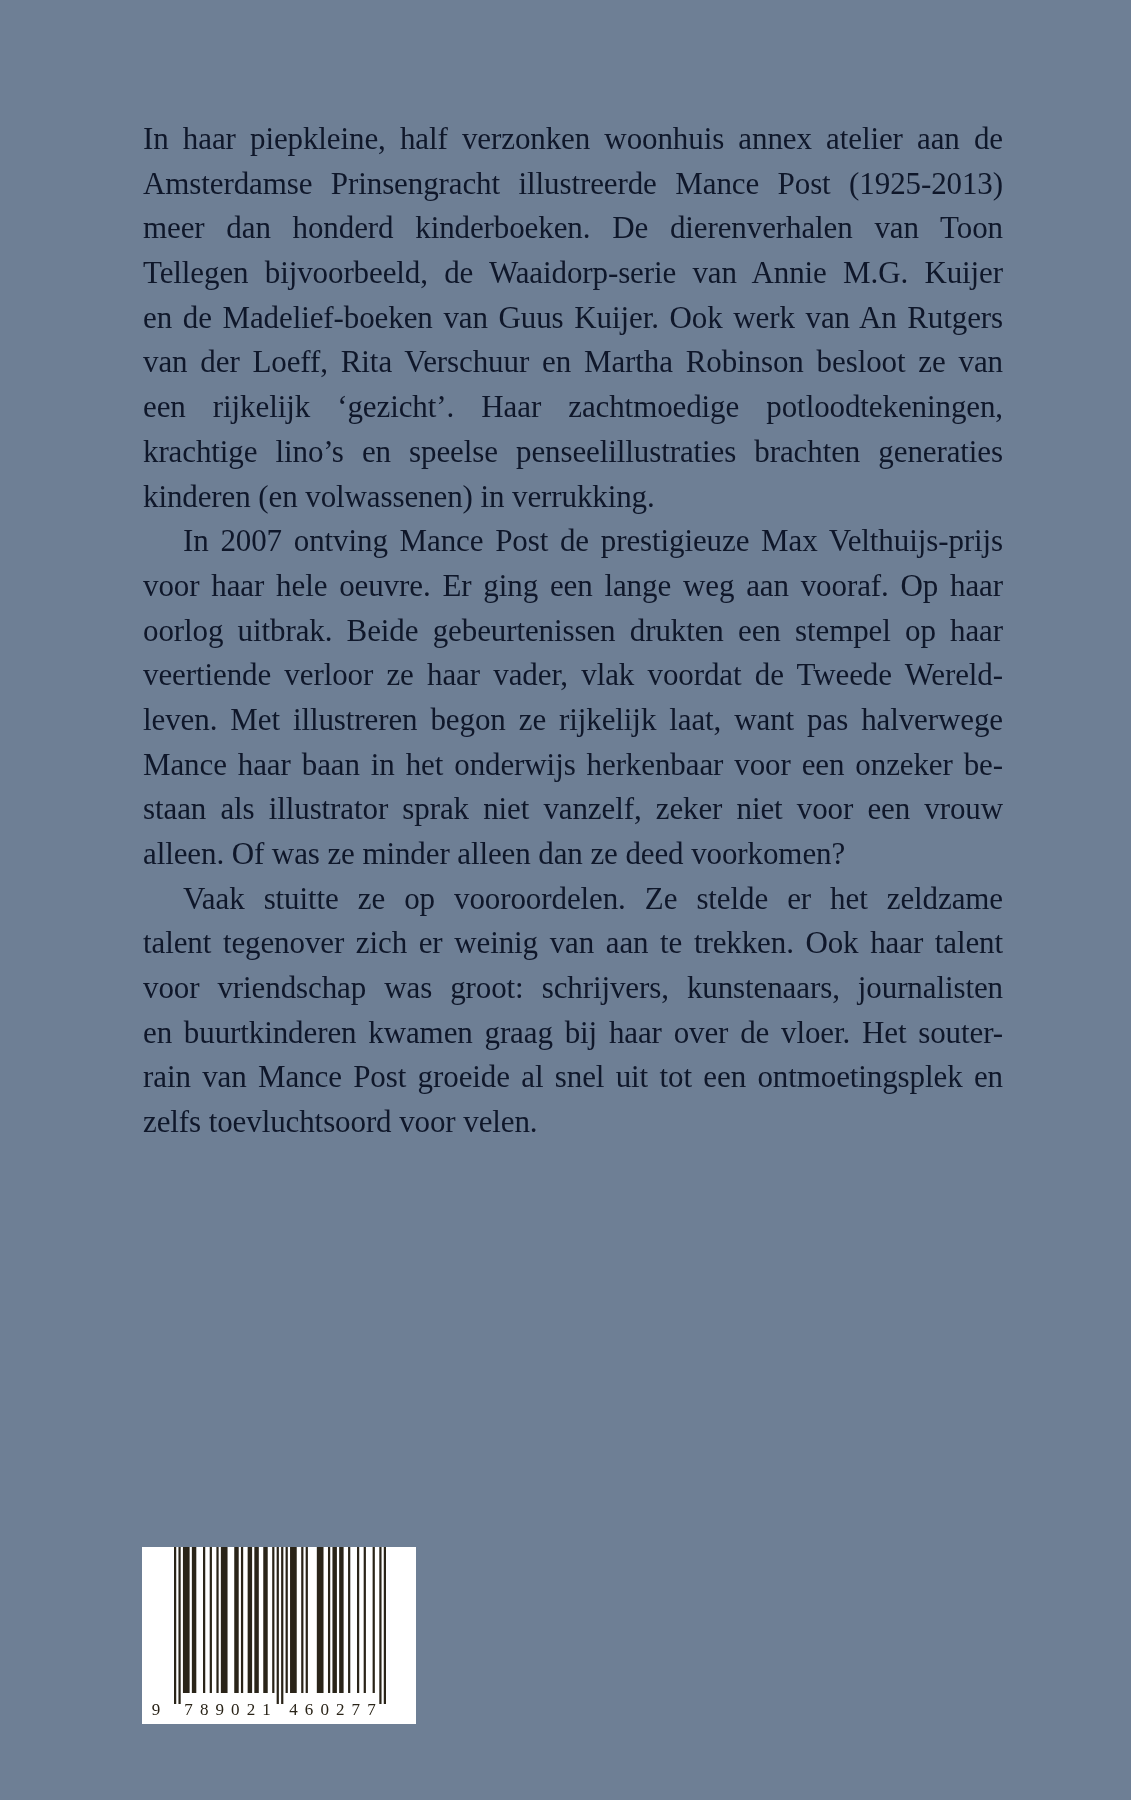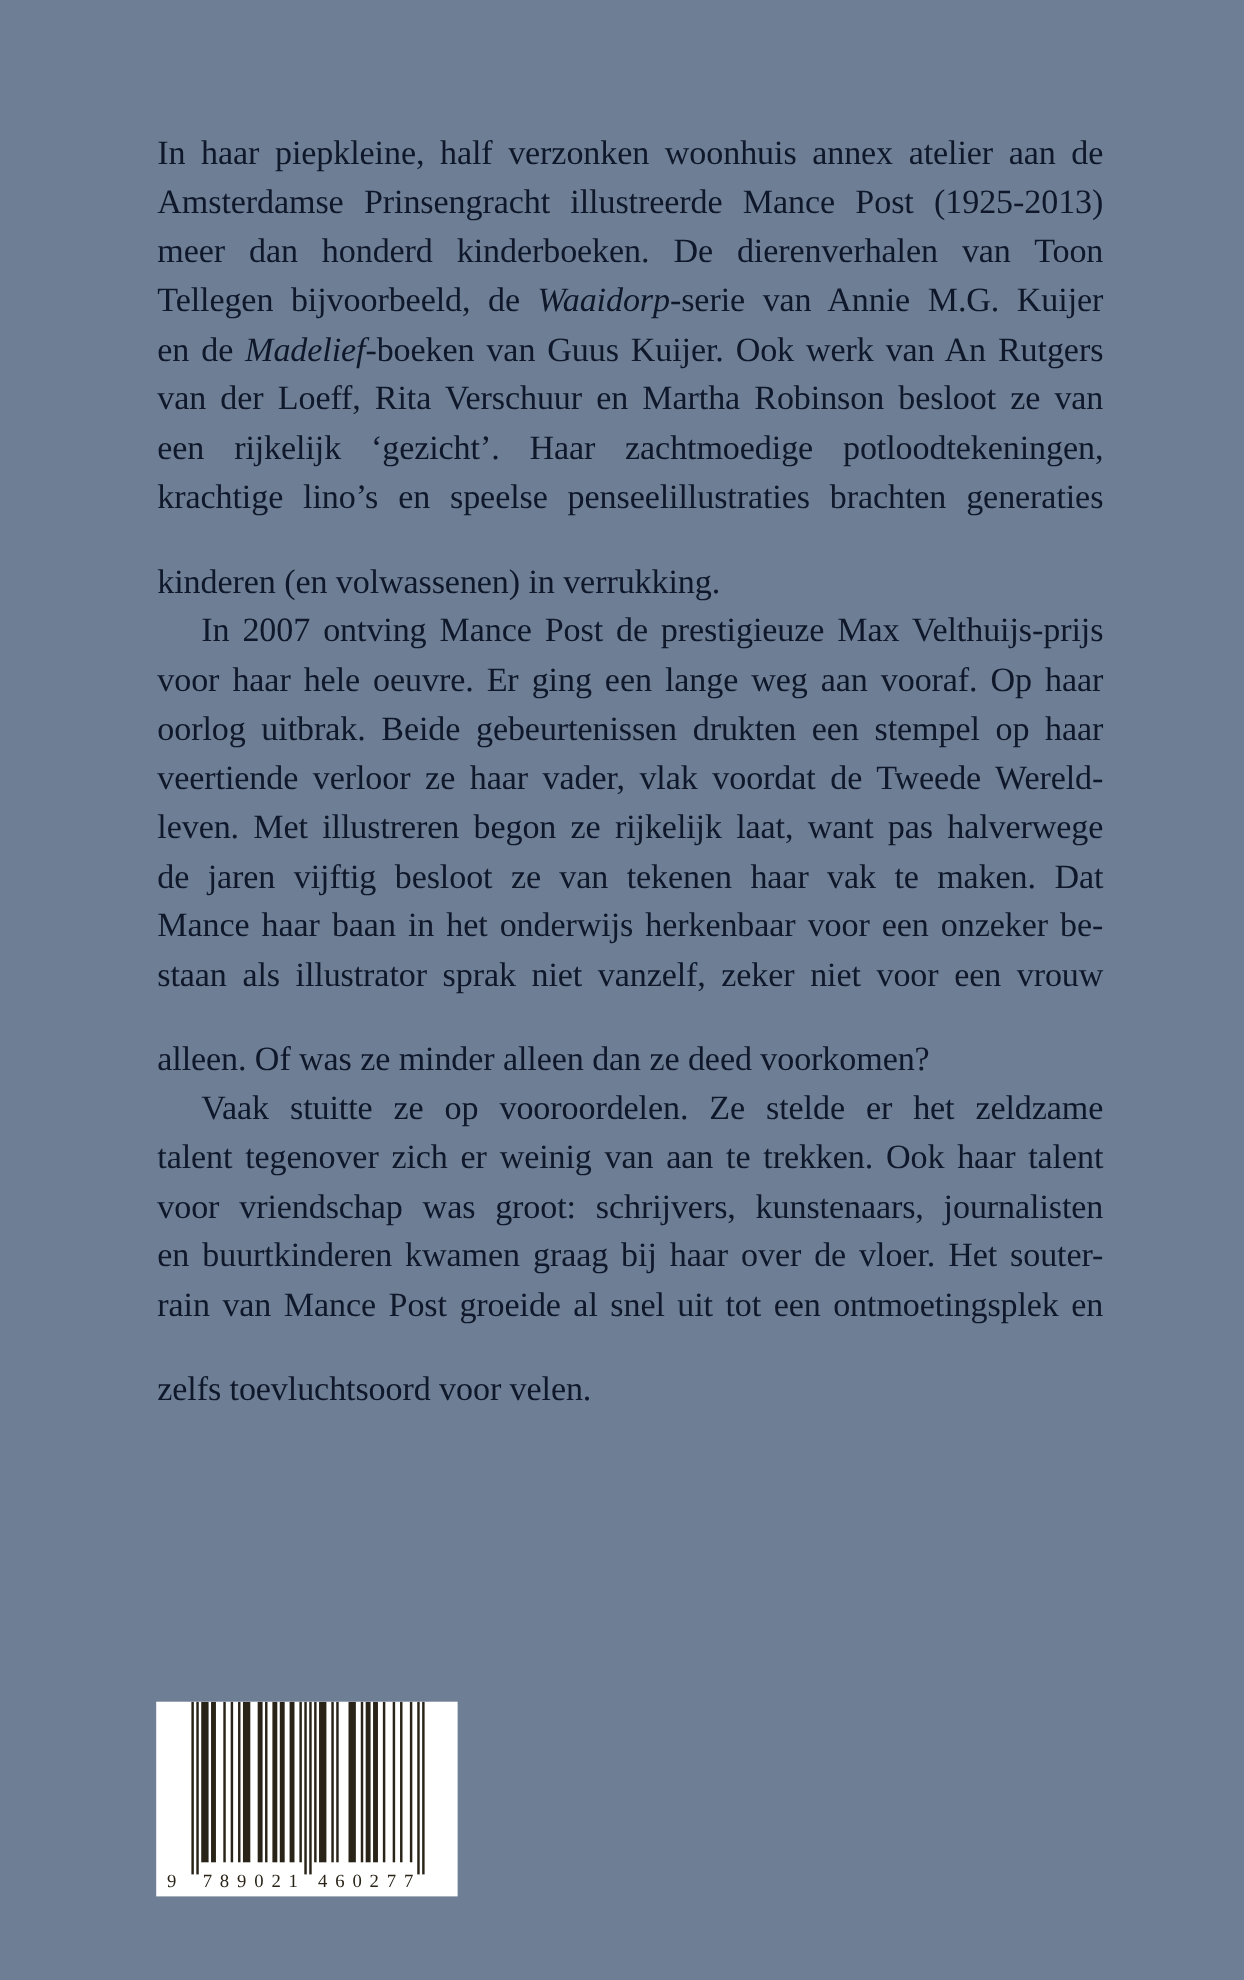--- a/index.html
+++ b/index.html
@@ -33,27 +33,25 @@
     .blurb .line {
       display: block;
       white-space: nowrap;
       text-align: justify;
       text-align-last: justify;
       height: 44.7px;
       overflow: visible;
     }
     .blurb .line.last {
       text-align-last: left;
-      margin-top: 32px;
     }
     .blurb .line.indent {
       padding-left: 40px;
     }
     .blurb .line .it {
-      font-style: italic;
     }
     .barcode-box {
       position: absolute;
       left: 142px;
       top: 1547px;
       width: 274px;
       height: 177px;
       background: #ffffff;
     }
     .barcode-box svg {
@@ -81,21 +79,20 @@
         <span class="line"><span>een rijkelijk ‘gezicht’. Haar zachtmoedige potloodtekeningen,</span></span>
         <span class="line"><span>krachtige lino’s en speelse penseelillustraties brachten generaties</span></span>
         <span class="line last"><span>kinderen (en volwassenen) in verrukking.</span></span>
       </div>
       <div>
         <span class="line indent"><span>In 2007 ontving Mance Post de prestigieuze Max Velthuijs-prijs</span></span>
         <span class="line"><span>voor haar hele oeuvre. Er ging een lange weg aan vooraf. Op haar</span></span>
         <span class="line"><span>oorlog uitbrak. Beide gebeurtenissen drukten een stempel op haar</span></span>
         <span class="line"><span>veertiende verloor ze haar vader, vlak voordat de Tweede Wereld-</span></span>
         <span class="line"><span>leven. Met illustreren begon ze rijkelijk laat, want pas halverwege</span></span>
-        <span class="line"><span>de jaren vijftig besloot ze van tekenen haar vak te maken. Dat</span></span>
         <span class="line"><span>Mance haar baan in het onderwijs herkenbaar voor een onzeker be-</span></span>
         <span class="line"><span>staan als illustrator sprak niet vanzelf, zeker niet voor een vrouw</span></span>
         <span class="line last"><span>alleen. Of was ze minder alleen dan ze deed voorkomen?</span></span>
       </div>
       <div>
         <span class="line indent"><span>Vaak stuitte ze op vooroordelen. Ze stelde er het zeldzame</span></span>
         <span class="line"><span>talent tegenover zich er weinig van aan te trekken. Ook haar talent</span></span>
         <span class="line"><span>voor vriendschap was groot: schrijvers, kunstenaars, journalisten</span></span>
         <span class="line"><span>en buurtkinderen kwamen graag bij haar over de vloer. Het souter-</span></span>
         <span class="line"><span>rain van Mance Post groeide al snel uit tot een ontmoetingsplek en</span></span>

